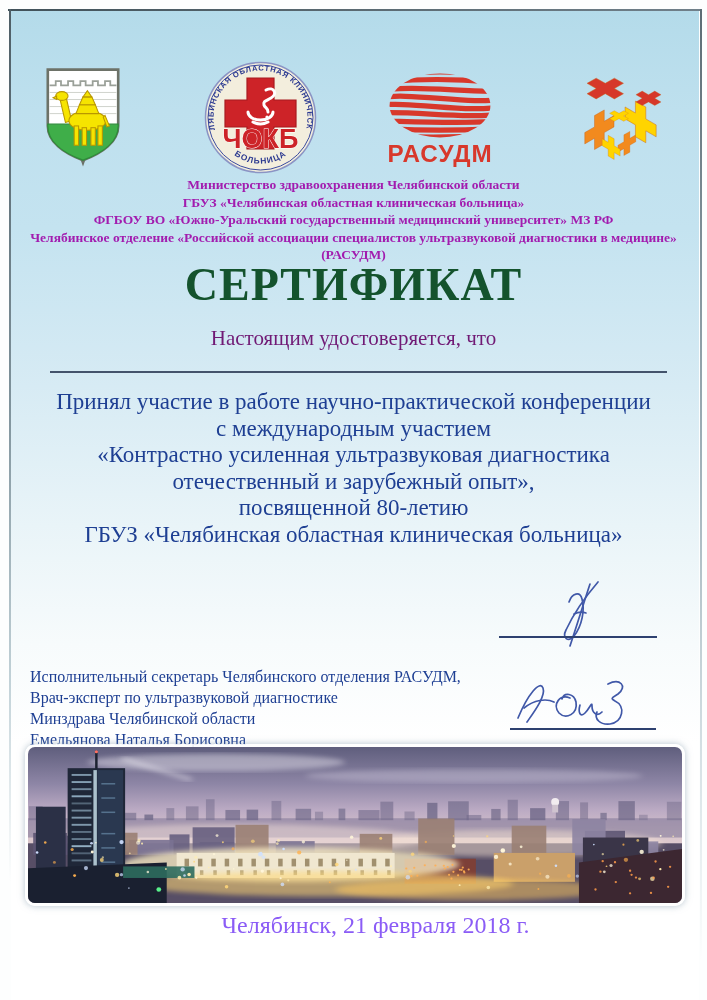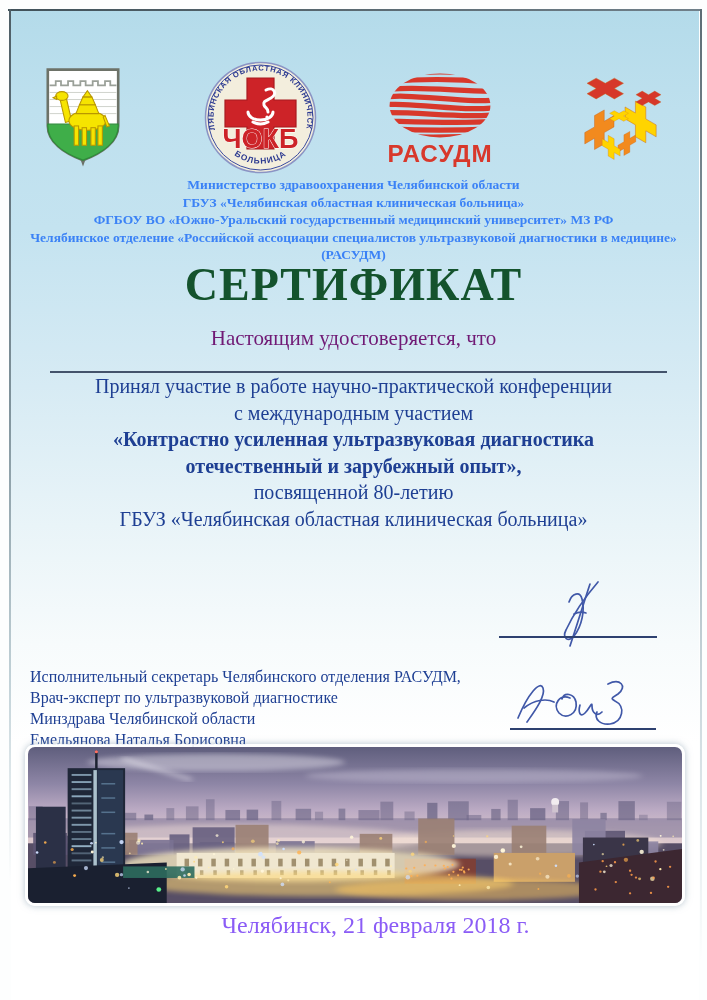--- a/index.html
+++ b/index.html
@@ -8,26 +8,26 @@
   .wash{position:absolute;left:11px;right:8px;top:11px;bottom:0;
         background:linear-gradient(180deg,#b4dbea 0%,#bee0ee 10%,#c4e3f0 22%,#d7ebf4 38%,#e9f4f8 52%,#f7fbfc 64%,#ffffff 74%,#ffffff 100%);}
   .frame-top{position:absolute;left:8px;right:5px;top:9px;height:2px;
         background:linear-gradient(90deg,#41525a,#5a6a72 50%,#70808a);}
   .frame-left{position:absolute;left:9px;top:9px;bottom:0;width:2px;
         background:linear-gradient(180deg,#4e5e66 0%,#7f939c 40%,#c2d2d8 68%,rgba(255,255,255,0) 88%);}
   .frame-right{position:absolute;right:5px;top:9px;bottom:0;width:2px;
         background:linear-gradient(180deg,#5d6d75 0%,#9fb0b8 45%,#d5e0e4 75%,rgba(255,255,255,0) 96%);}
   .abs{position:absolute;}
   .center{left:0;right:0;text-align:center;}
-  .org-lines{top:176px;line-height:17.5px;font-size:13.5px;font-weight:bold;color:#3b82f6;}
+  .org-lines{top:176px;line-height:17.5px;font-size:13.5px;font-weight:bold;color:#a21caf;}
   .title{top:258px;font-size:46px;font-weight:bold;letter-spacing:1px;color:#14532d;}
   .subtitle{top:326px;font-size:21px;color:#701a75;}
   .name-line{top:371px;left:50px;right:40px;height:2px;background:#43536b;}
-  .body-block{top:373px;font-size:20px;line-height:26.6px;color:#1e3f93;}
-  .body-block .b{font-weight:bold;}
+  .body-block{top:389px;font-size:23px;line-height:26.6px;color:#1e3f93;}
+  .body-block .b{font-weight:normal;}
   .sig-text{left:30px;font-size:16px;line-height:21px;color:#1e3f93;}
   .sig-line{height:2px;background:#2e4170;}
   .date-line{top:912px;font-size:24px;color:#8b5cf6;margin-left:44px;}
   .photo{left:25px;top:744px;width:660px;height:162px;border-radius:10px;overflow:hidden;
          border:3px solid rgba(255,255,255,.9);box-shadow:0 0 7px rgba(120,145,165,.55);box-sizing:border-box;}
   .photo svg{display:block;}
   svg text{font-family:"Liberation Sans","DejaVu Sans",sans-serif;}
   .rasudm-label{font-weight:bold;}
 </style>
 </head>

